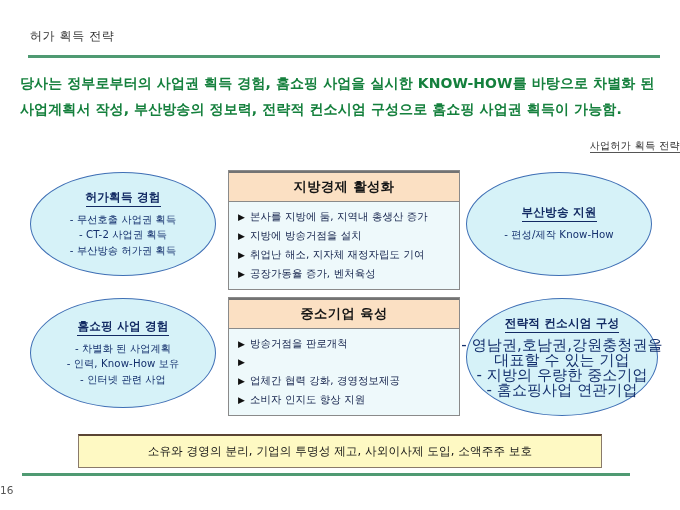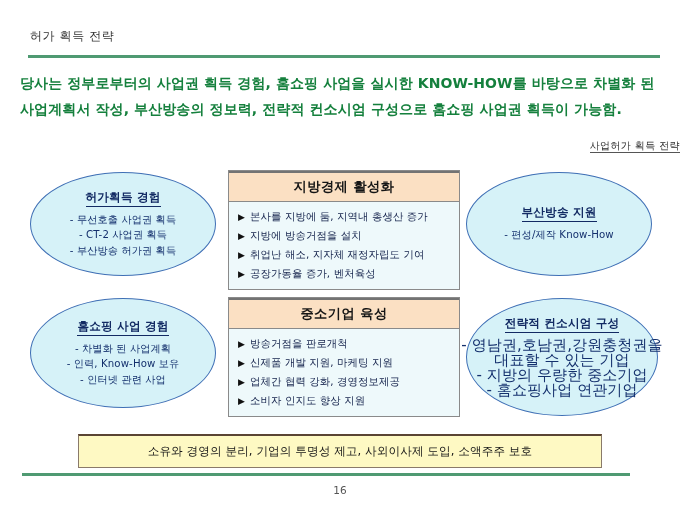--- a/index.html
+++ b/index.html
@@ -173,21 +173,21 @@
     letter-spacing: 0.1px;
     white-space: nowrap;
   }
 
   
   .page-number {
     position: absolute;
     left: 0;
     top: 484px;
     width: 680px;
-    text-align: center;
+    text-align: left;
     font-size: 10.5px;
     color: #555555;
   }
 </style>
 </head>
 <body>
 
 <div class="slide-header">허가 획득 전략</div>
 <div class="rule-top"></div>
 
@@ -251,21 +251,20 @@
 
 <div class="panel" id="panel-bottom">
   <div class="panel-head">중소기업 육성</div>
   <div class="panel-body">
     <div class="bullet-row">
       <span class="bullet-mark">▶</span>
       <span>방송거점을 판로개척</span>
     </div>
     <div class="bullet-row">
       <span class="bullet-mark">▶</span>
-      <span>신제품 개발 지원, 마케팅 지원</span>
     </div>
     <div class="bullet-row">
       <span class="bullet-mark">▶</span>
       <span>업체간 협력 강화, 경영정보제공</span>
     </div>
     <div class="bullet-row">
       <span class="bullet-mark">▶</span>
       <span>소비자 인지도 향상 지원</span>
     </div>
   </div>

